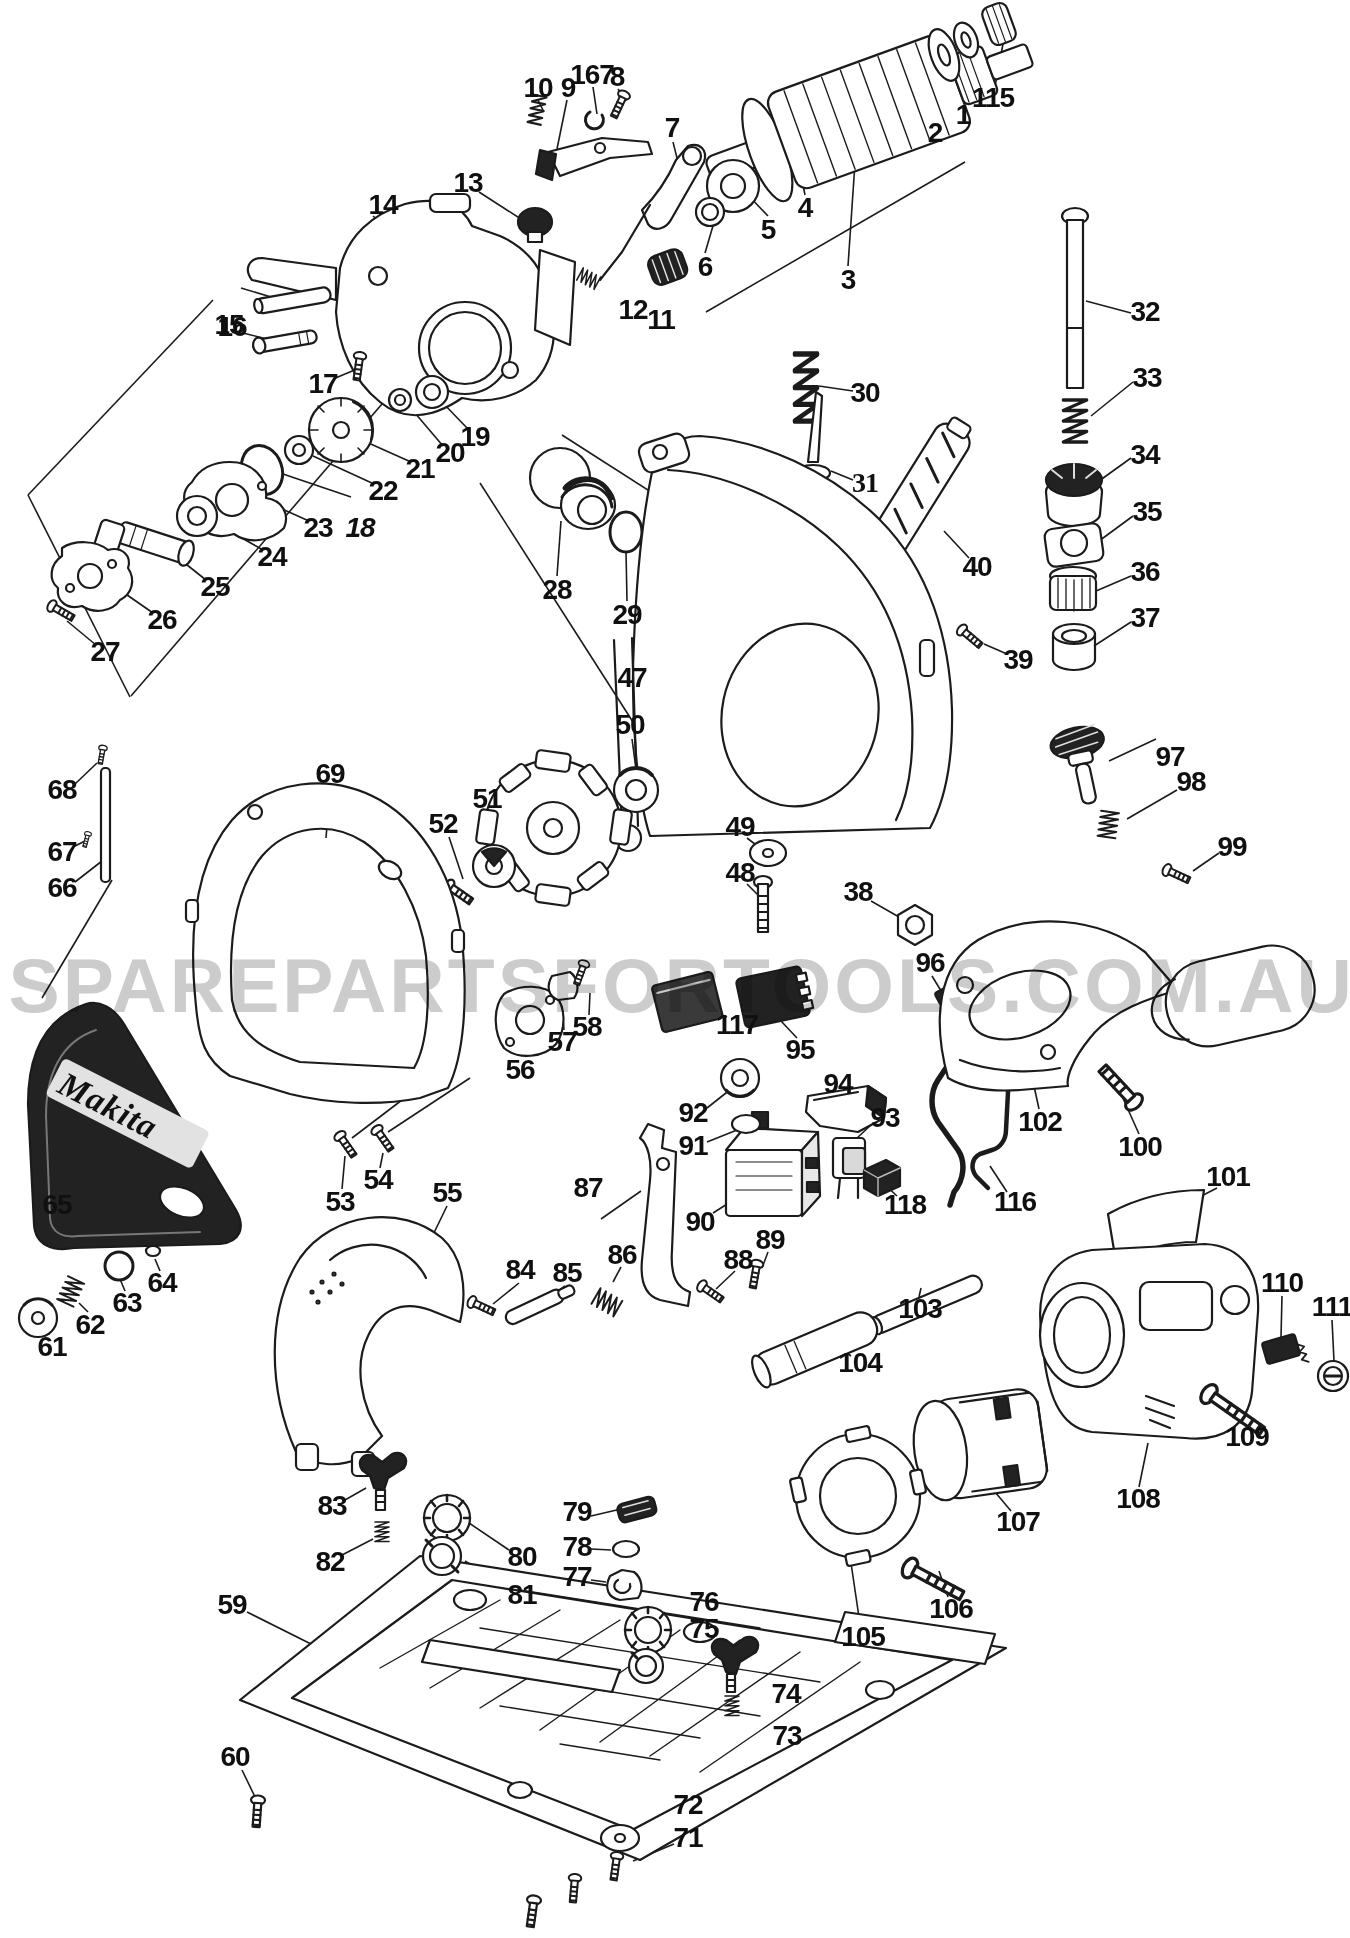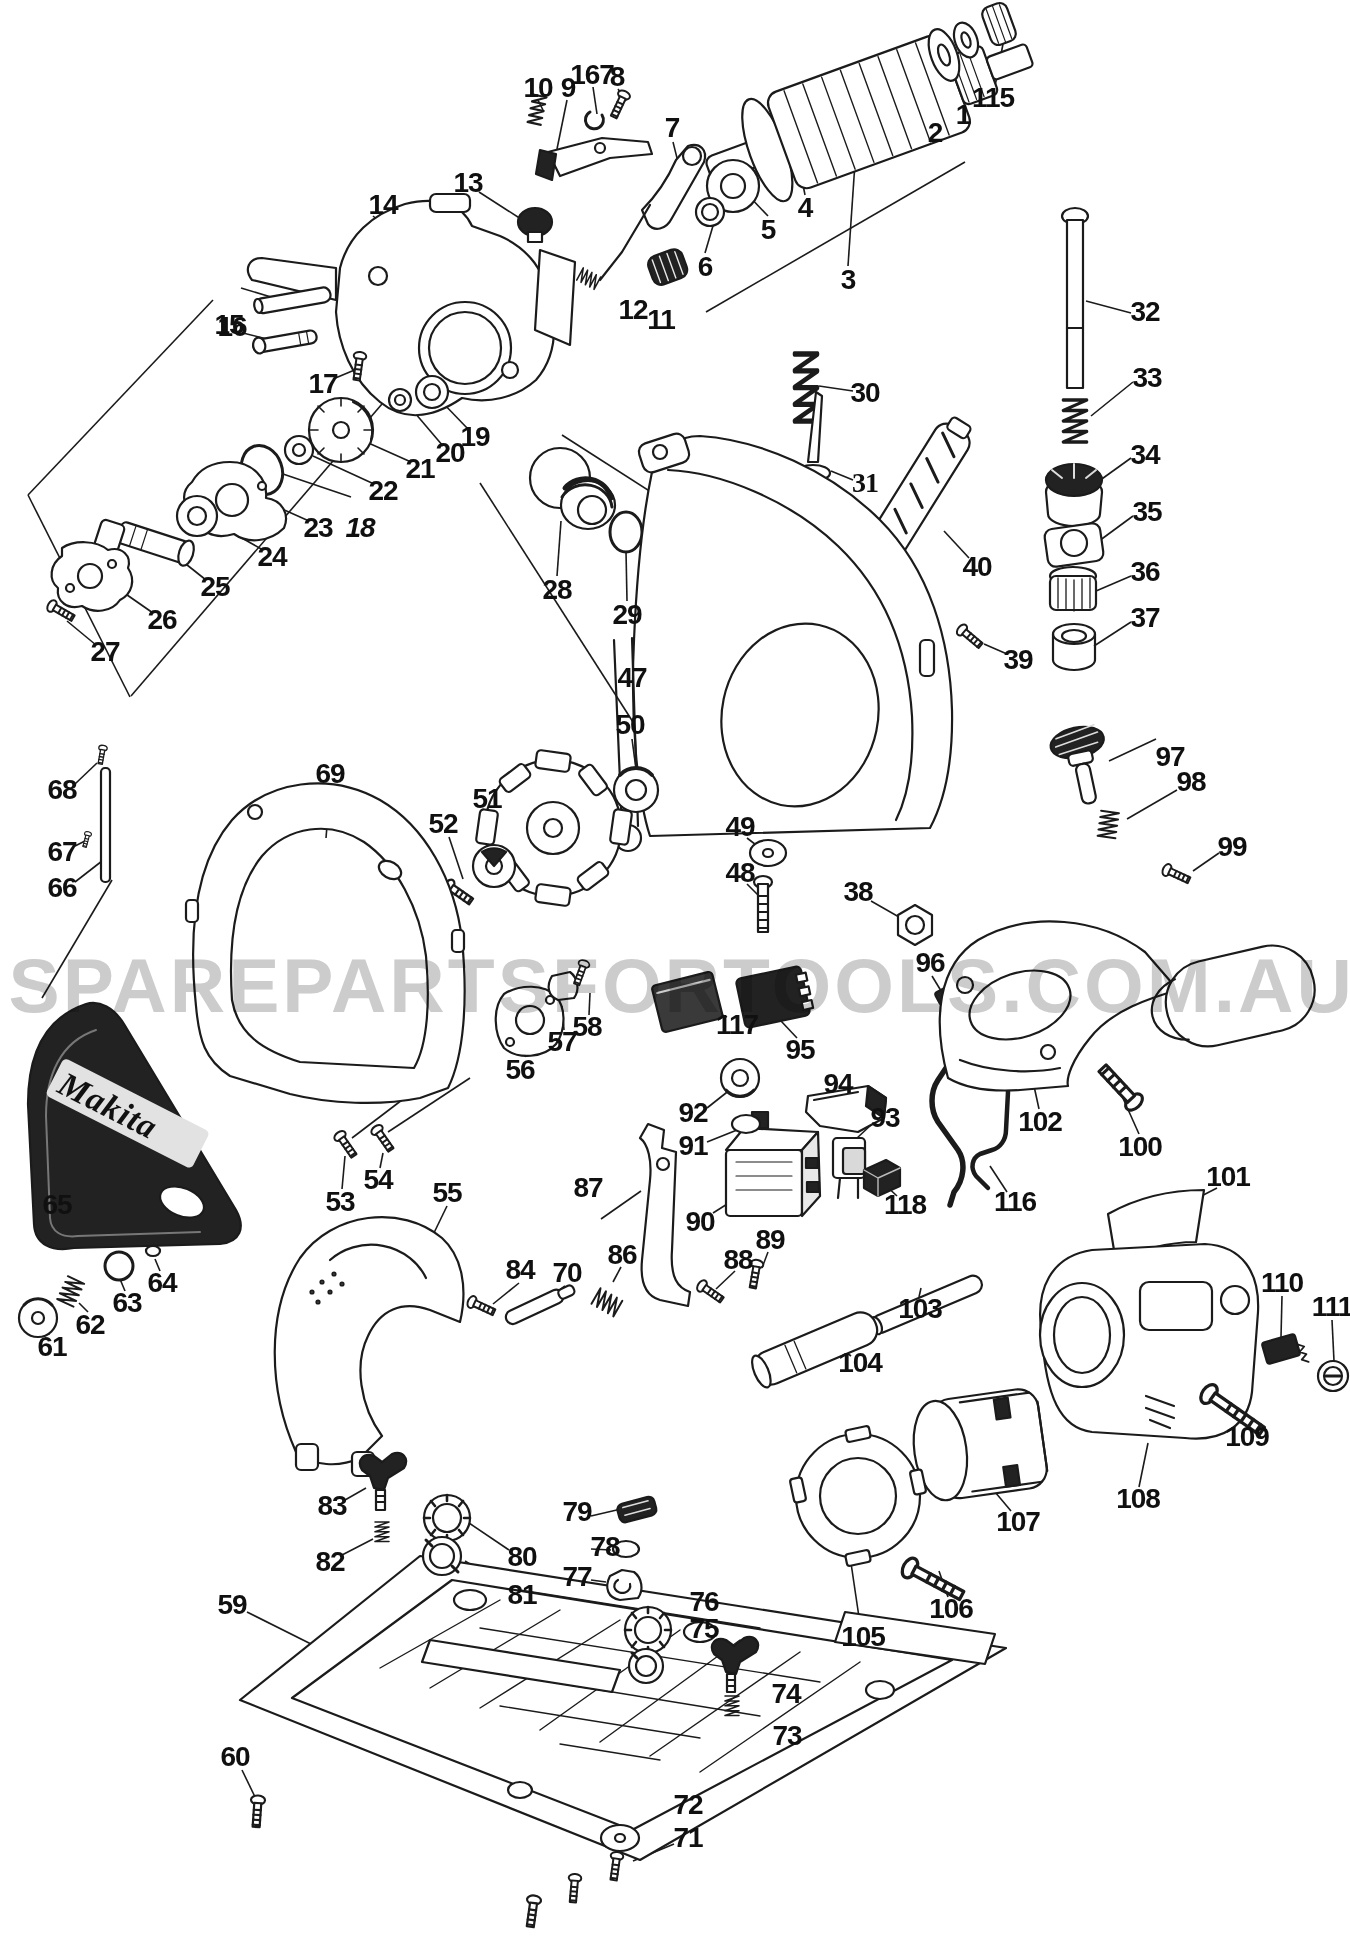--- a/index.html
+++ b/index.html
@@ -711,28 +711,28 @@
       <div class="part-label" style="left: 62px; top: 852px;">67</div>
       <div class="part-label" style="left: 62px; top: 790px;">68</div>
       <div class="part-label" style="left: 330px; top: 774px;">69</div>
       <div class="part-label" style="left: 688px; top: 1838px;">71</div>
       <div class="part-label" style="left: 688px; top: 1805px;">72</div>
       <div class="part-label" style="left: 787px; top: 1736px;">73</div>
       <div class="part-label" style="left: 786px; top: 1694px;">74</div>
       <div class="part-label" style="left: 704px; top: 1629px;">75</div>
       <div class="part-label" style="left: 704px; top: 1602px;">76</div>
       <div class="part-label" style="left: 577px; top: 1577px;">77</div>
-      <div class="part-label" style="left: 605px; top: 1547px;">78</div>
+      <div class="part-label" style="left: 577px; top: 1547px;">78</div>
       <div class="part-label" style="left: 577px; top: 1512px;">79</div>
       <div class="part-label" style="left: 522px; top: 1557px;">80</div>
       <div class="part-label" style="left: 522px; top: 1595px;">81</div>
       <div class="part-label" style="left: 330px; top: 1562px;">82</div>
       <div class="part-label" style="left: 332px; top: 1506px;">83</div>
       <div class="part-label" style="left: 520px; top: 1270px;">84</div>
-      <div class="part-label" style="left: 567px; top: 1273px;">70</div>
+      <div class="part-label" style="left: 567px; top: 1273px;">85</div>
       <div class="part-label" style="left: 622px; top: 1255px;">86</div>
       <div class="part-label" style="left: 588px; top: 1188px;">87</div>
       <div class="part-label" style="left: 738px; top: 1260px;">88</div>
       <div class="part-label" style="left: 770px; top: 1240px;">89</div>
       <div class="part-label" style="left: 700px; top: 1222px;">90</div>
       <div class="part-label" style="left: 693px; top: 1146px;">91</div>
       <div class="part-label" style="left: 693px; top: 1113px;">92</div>
       <div class="part-label" style="left: 885px; top: 1118px;">93</div>
       <div class="part-label" style="left: 838px; top: 1084px;">94</div>
       <div class="part-label" style="left: 800px; top: 1050px;">95</div>

